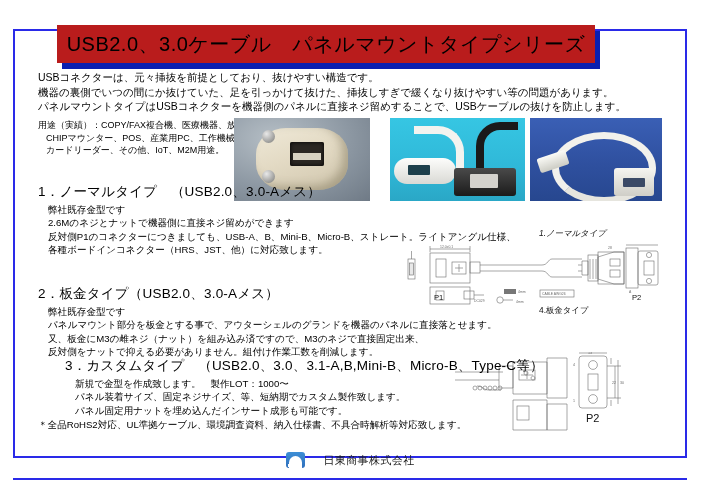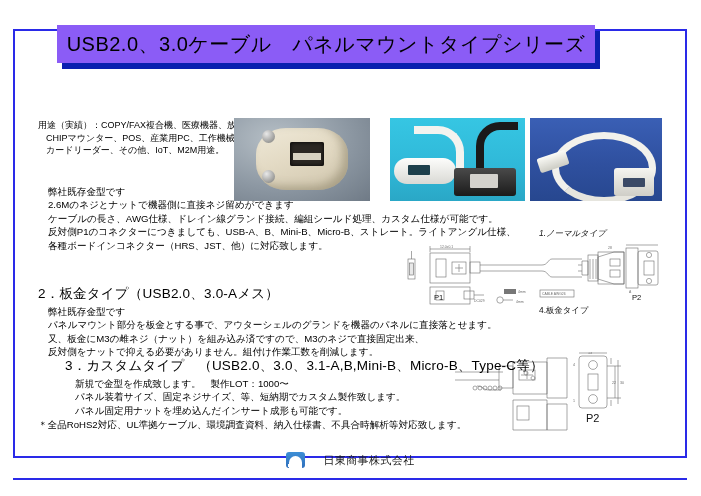--- a/index.html
+++ b/index.html
@@ -26,21 +26,21 @@
   .title-shadow{
     position:absolute;
     left:62px;top:31px;
     width:538px;height:38px;
     background:#0a1fb0;
   }
   .title-box{
     position:absolute;
     left:57px;top:25px;
     width:538px;height:38px;
-    background:#8b5cf6;
+    background:#b91c1c;
     display:flex;align-items:center;justify-content:center;
   }
   .title-text{
     font-size:20px;
     font-weight:400;
     letter-spacing:.5px;
     color:#000;
     white-space:nowrap;
   }
 
@@ -213,20 +213,25 @@
 
 <div class="page">
 
   <div class="frame"></div>
 
   <div class="title-shadow"></div>
   <div class="title-box">
     <span class="title-text">USB2.0、3.0ケーブル　パネルマウントタイプシリーズ</span>
   </div>
 
+  <div class="intro">
+    <div>USBコネクターは、元々挿抜を前提としており、抜けやすい構造です。</div>
+    <div>機器の裏側でいつの間にか抜けていた、足を引っかけて抜けた、挿抜しすぎで緩くなり抜けやすい等の問題があります。</div>
+    <div>パネルマウントタイプはUSBコネクターを機器側のパネルに直接ネジ留めすることで、USBケーブルの抜けを防止します。</div>
+  </div>
 
   <div class="usage">
     <div>用途（実績）：COPY/FAX複合機、医療機器、放送機器</div>
     <div class="ind">CHIPマウンター、POS、産業用PC、工作機械、</div>
     <div class="ind">カードリーダー、その他、IoT、M2M用途。</div>
   </div>
 
   <div class="photo ph1">
     <div class="body"></div>
     <div class="sc1"></div>
@@ -243,24 +248,24 @@
     <div class="bslot"></div>
   </div>
 
   <div class="photo ph3">
     <div class="coil"></div>
     <div class="plug"></div>
     <div class="panel"></div>
   </div>
 
   <div class="sec" style="left:38px;top:183px;">
+    <div class="sec-head">1．ノーマルタイプ　（USB2.0、3.0-Aメス）</div>
     <div class="sec-body">
       <div>弊社既存金型です</div>
       <div>2.6Mのネジとナットで機器側に直接ネジ留めができます</div>
-      <div>ケーブルの長さ、AWG仕様、ドレイン線グランド接続、編組シールド処理、カスタム仕様が可能です。</div>
       <div>反対側P1のコネクターにつきましても、USB-A、B、Mini-B、Micro-B、ストレート。ライトアングル仕様、</div>
       <div>各種ボードインコネクター（HRS、JST、他）に対応致します。</div>
     </div>
   </div>
 
   <div class="cap" style="left:539px;top:228px;font-style:italic;">1.ノーマルタイプ</div>
 
   <div class="cad" style="left:400px;top:243px;">
     <svg width="262" height="62" viewBox="0 0 262 62">
       <g fill="none" stroke="#6b6b6b" stroke-width="0.6">

